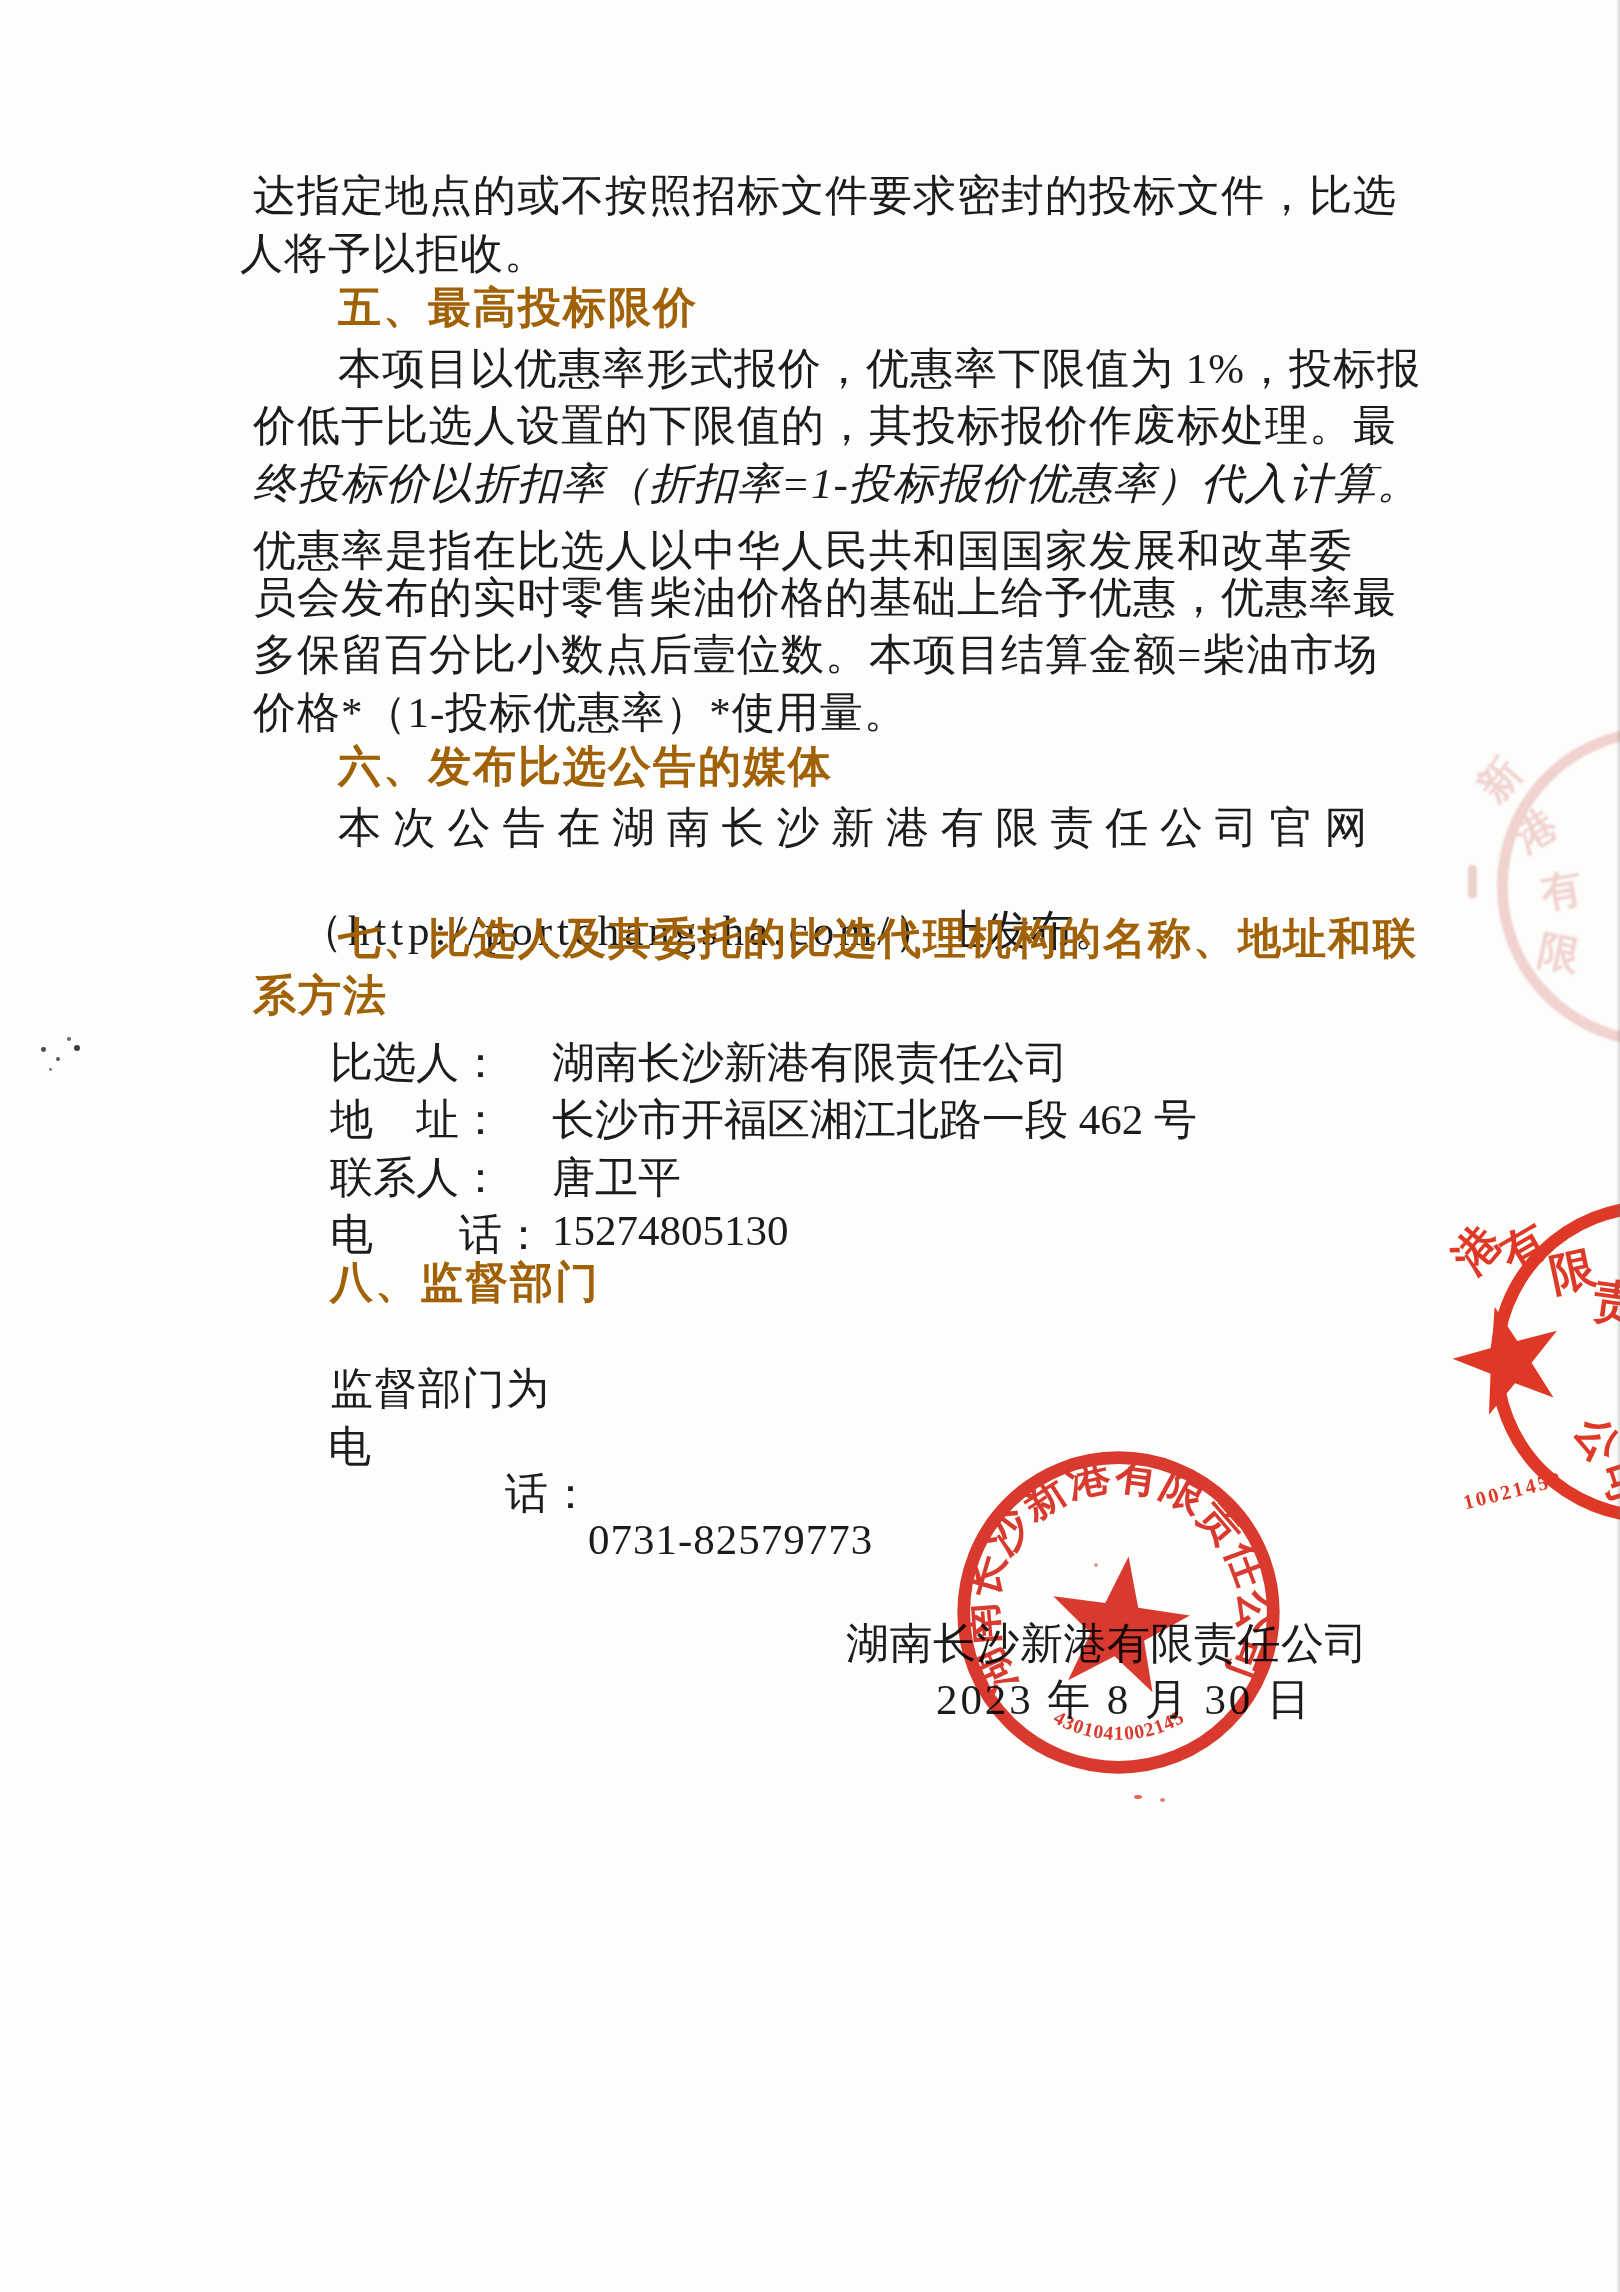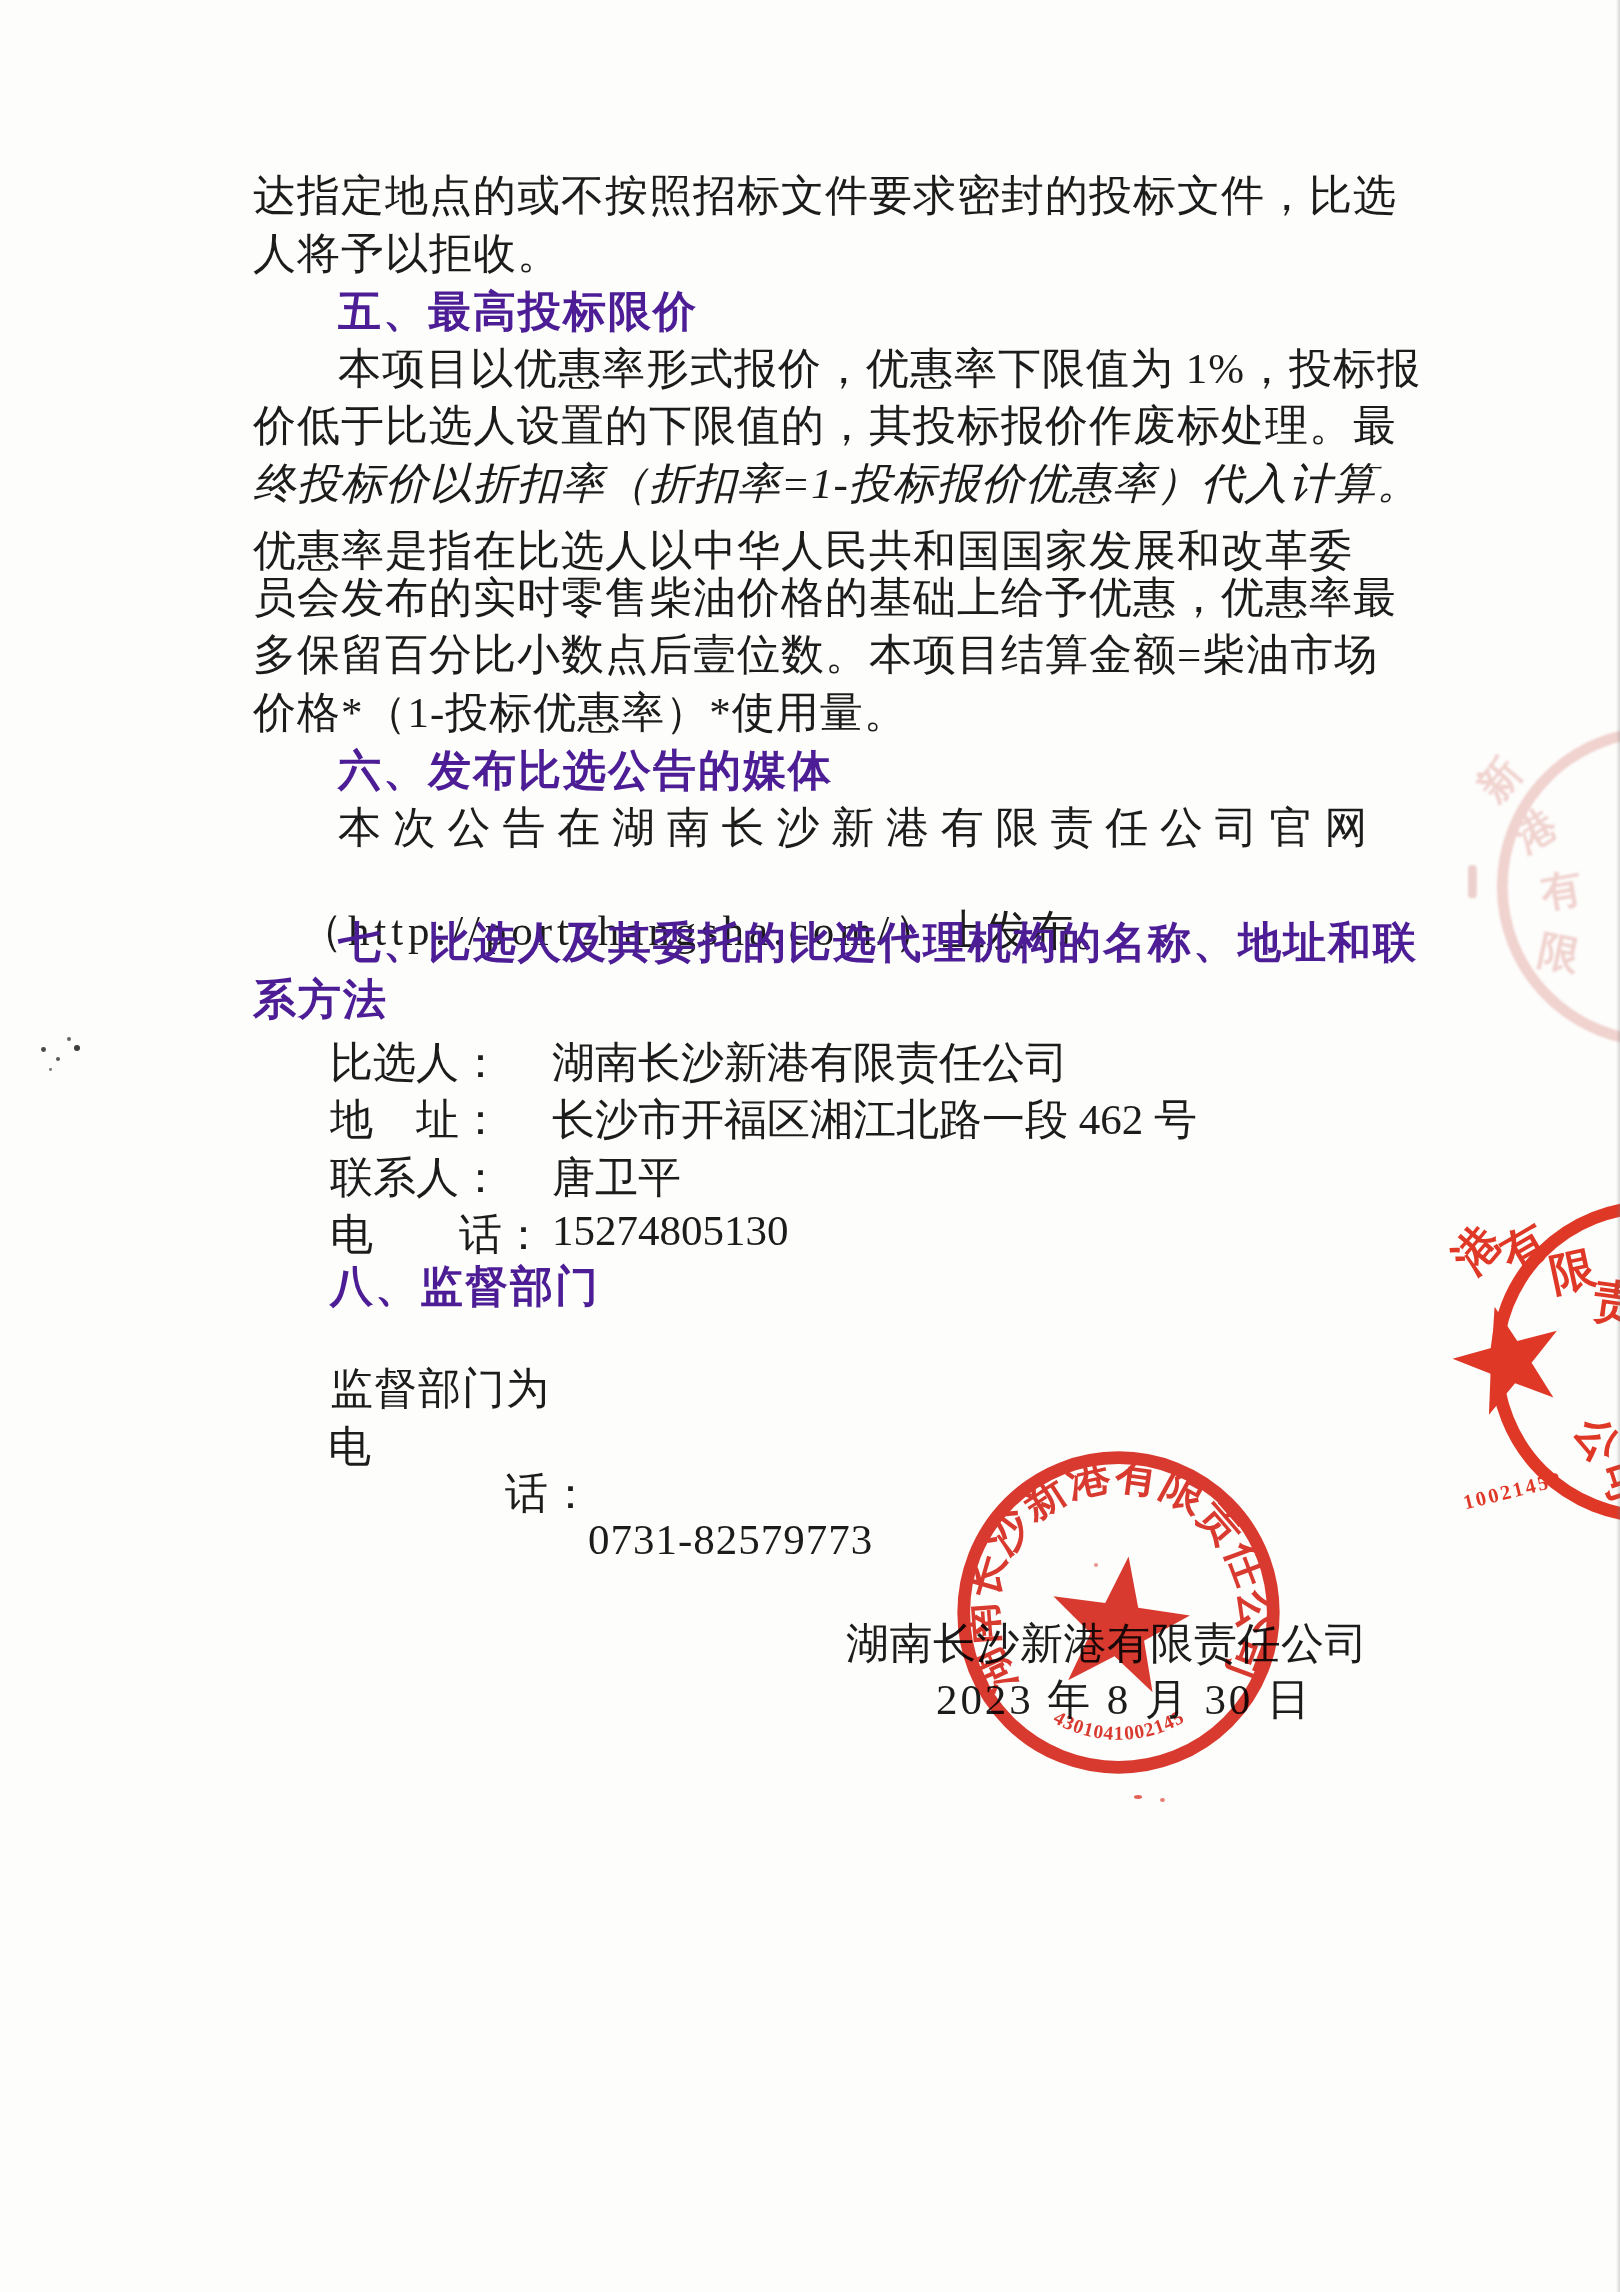--- a/index.html
+++ b/index.html
@@ -1,40 +1,40 @@
 <!DOCTYPE html>
 <html><head>
 <meta charset="utf-8">
 <style>
   html,body{margin:0;padding:0;background:#ffffff;}
   .page{position:relative;width:1620px;height:2293px;background:#fdfdfc;overflow:hidden;
         font-family:"Liberation Serif","DejaVu Serif",serif;color:#1c1c1c;}
   .ln{position:absolute;font-size:43px;line-height:1.08;white-space:pre;letter-spacing:1px;}
-  .hd{font-family:Liberation Sans, sans-serif;font-weight:700;letter-spacing:2px;color:#4c1d95;}
+  .hd{font-family:Liberation Mono, monospace;font-weight:700;letter-spacing:2px;color:#a16207;}
   .wide{letter-spacing:11.8px;text-align:center;}
   .url{letter-spacing:4.9px;}
   .row{position:absolute;left:0;top:0;width:100%;height:49px;}
   .row .lbl{position:absolute;left:330px;font-size:43px;white-space:pre;}
   .row .val{position:absolute;left:552px;font-size:43px;white-space:pre;}
   .uline{position:absolute;left:537px;top:-2px;width:825px;padding-left:31px;box-sizing:border-box;
          border-bottom:2.9px solid #262626;white-space:pre;}
   .sig{position:absolute;font-size:43px;letter-spacing:0.5px;white-space:pre;}
   .stamp{position:absolute;mix-blend-mode:multiply;}
   .stamp svg text{font-family:"Liberation Serif","DejaVu Serif",serif;}
   .speck{position:absolute;border-radius:50%;}
   .edge-shade{position:absolute;right:0;top:0;width:3.9px;height:100%;
               background:linear-gradient(to left,rgba(110,110,110,.28),rgba(110,110,110,0));}
 </style>
 </head>
 <body>
 
 <div class="page">
 
   <div class="ln" style="top:173px;left:253px;">达指定地点的或不按照招标文件要求密封的投标文件，比选</div>
-  <div class="ln" style="top:231px;left:253px;">人将予以拒收。</div>
+  <div class="ln" style="top:231px;left:240px;">人将予以拒收。</div>
 
   <div class="ln hd" style="top:288px;left:338px;">五、最高投标限价</div>
   <div class="ln" style="top:346px;left:338px;">本项目以优惠率形式报价，优惠率下限值为 1%，投标报</div>
   <div class="ln" style="top:403px;left:253px;">价低于比选人设置的下限值的，其投标报价作废标处理。最</div>
   <div class="ln" style="top:461px;left:253px;font-style:italic;">终投标价以折扣率（折扣率=1-投标报价优惠率）代入计算。</div>
   <div class="ln" style="top:528px;left:253px;">优惠率是指在比选人以中华人民共和国国家发展和改革委</div>
   <div class="ln" style="top:575px;left:253px;">员会发布的实时零售柴油价格的基础上给予优惠，优惠率最</div>
   <div class="ln" style="top:632px;left:253px;">多保留百分比小数点后壹位数。本项目结算金额=柴油市场</div>
   <div class="ln" style="top:690px;left:253px;">价格*（1-投标优惠率）*使用量。</div>
 

